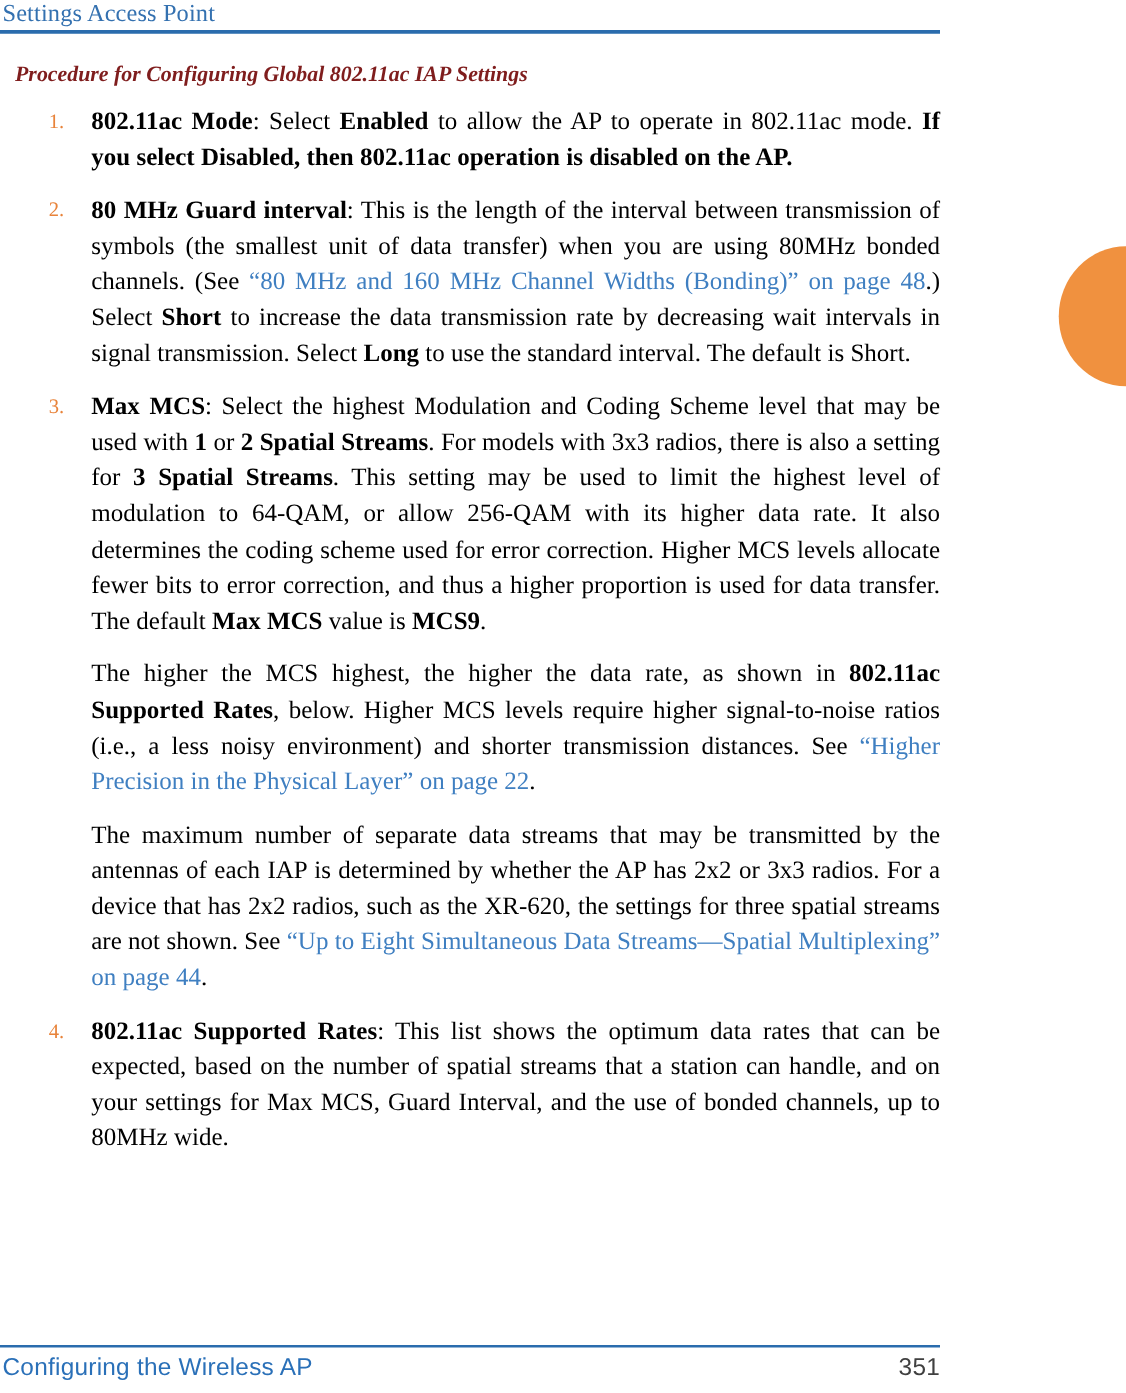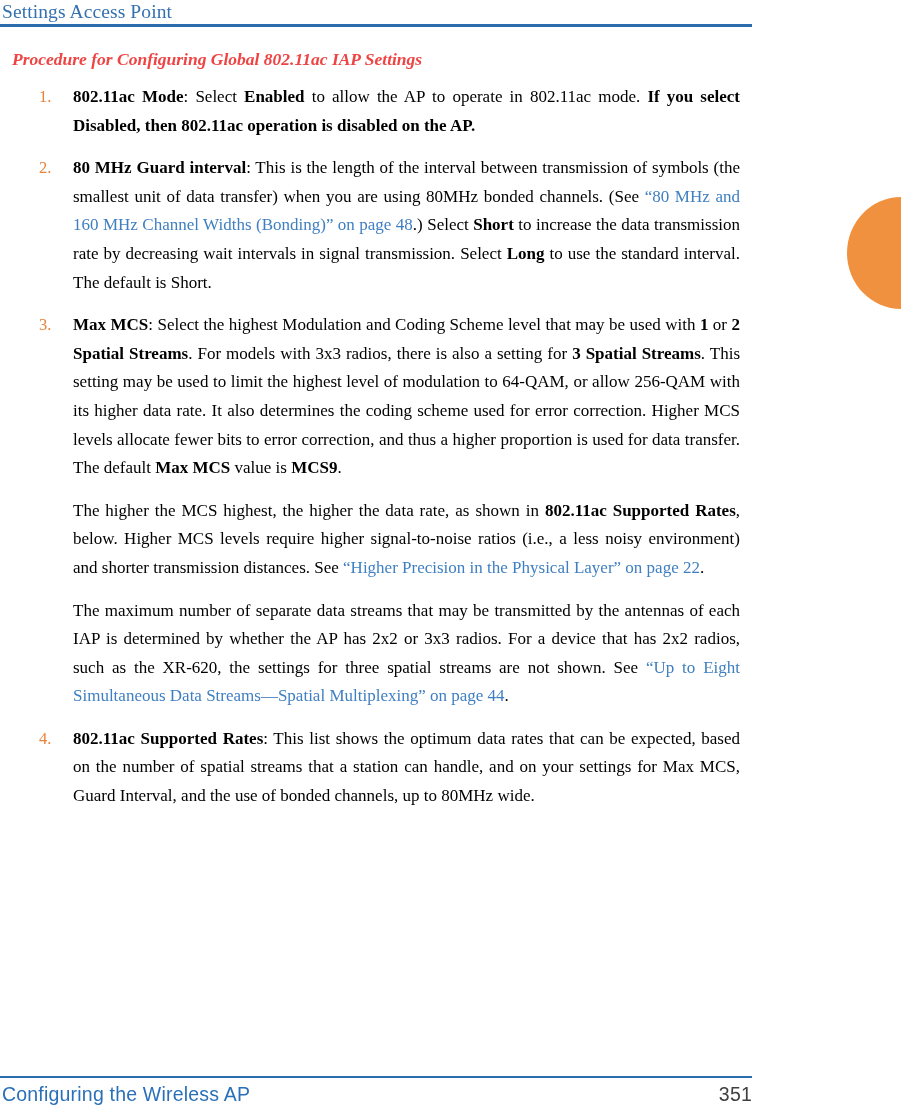--- a/index.html
+++ b/index.html
@@ -46,21 +46,21 @@
     width: 740px;
   }
 
   .section-heading {
     font-family: "Liberation Serif", "DejaVu Serif", serif;
     font-weight: bold;
     font-style: italic;
     font-size: 17.5px;
     line-height: 24px;
     margin: 7px 0 12px 0;
-    color: #ef4444;
+    color: #7f1d1d;
   }
 
   
   ol.proc {
     list-style: none;
     margin: 0;
     padding: 0;
   }
   ol.proc > li {
     position: relative;
@@ -72,22 +72,22 @@
     left: 27px;
     top: 0;
     width: 24px;
     text-align: left;
     color: #e8833a;
     font-size: 16.5px;
     font-weight: normal;
     line-height: 28.6px;
   }
   p.para {
-    margin: 0 12px 14px 0;
-    font-size: 17px;
+    margin: 0 0 14px 0;
+    font-size: 20px;
     line-height: 28.6px;
     text-align: justify;
     text-justify: inter-word;
     hyphens: none;
   }
   p.para:last-child { margin-bottom: 0; }
   p.para.last { margin-bottom: 0; }
 
   .b { font-weight: bold; }
   .lnk { color: #3f7fc1; }

